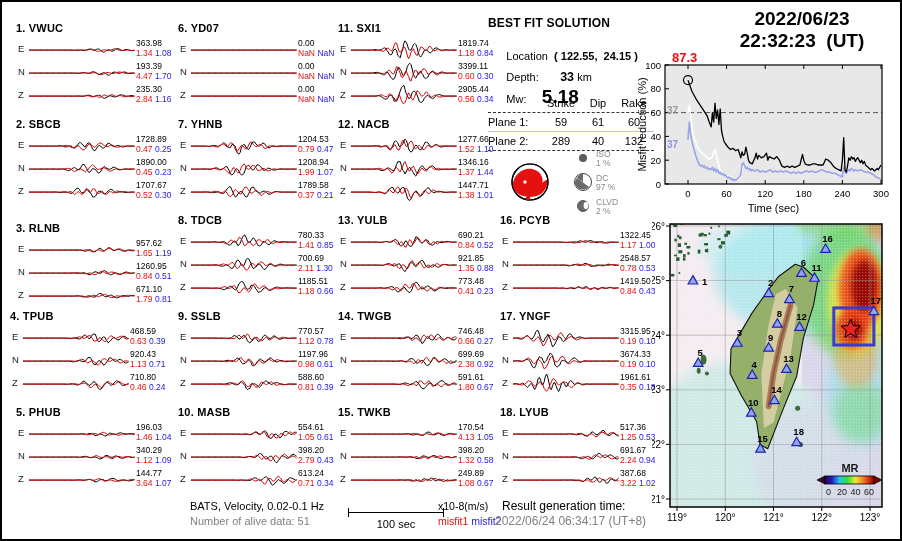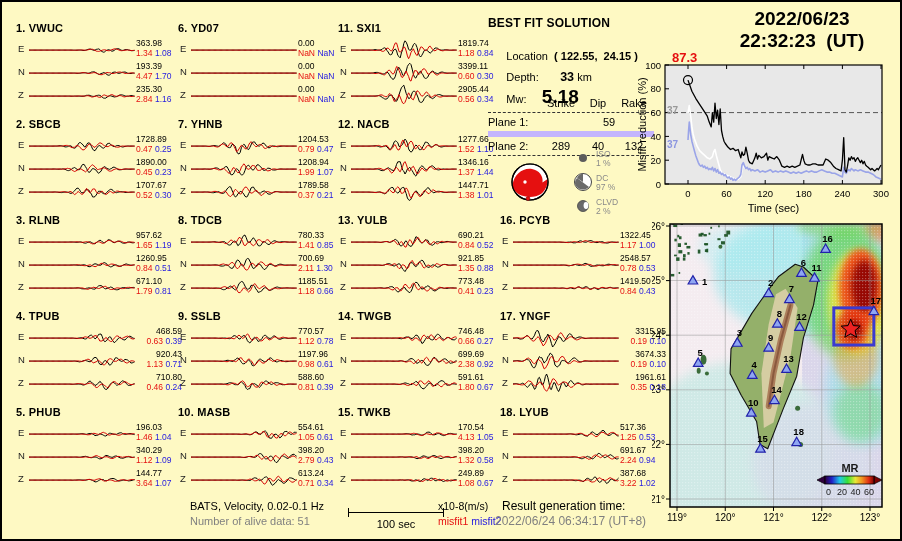--- a/index.html
+++ b/index.html
@@ -1,16 +1,16 @@
 <!DOCTYPE html>
 <html><head>
 <meta charset="utf-8">
 <style>
   html,body{margin:0;padding:0;background:#888;}
-  #root{position:relative;width:902px;height:541px;background:#fef9c3;border:2px solid #000;
+  #root{position:relative;width:902px;height:541px;background:#ffffff;border:2px solid #000;
         box-sizing:border-box;overflow:hidden;color:#000;
         font-family:"Liberation Sans","DejaVu Sans",sans-serif;}
   .abs{position:absolute;}
   .pre{white-space:pre;}
   
   .station{position:absolute;width:162px;height:96px;}
   .st-title{position:absolute;left:0;top:0;font-size:11px;font-weight:bold;letter-spacing:.2px;}
   .crow{position:absolute;left:0;width:162px;height:22px;}
   .clabel{position:absolute;left:2px;top:5px;font-size:9.5px;color:#222;}
   .wsvg{position:absolute;left:13px;top:0;}
@@ -21,21 +21,21 @@
   
   #bestfit{left:486px;top:14px;width:172px;height:202px;}
   .bf-title{font-size:12px;font-weight:bold;letter-spacing:.2px;}
   .bf-row{position:absolute;left:0;font-size:11px;white-space:pre;}
   .bf-val{font-weight:bold;}
   .bft{position:absolute;left:0;top:78px;width:166px;font-size:11px;}
   .bft-row{display:grid;grid-template-columns:52px 42px 32px 40px;align-items:center;height:18px;}
   .bft-row span{text-align:center;}
   .bft-row span:first-child{text-align:left;}
   .dash-b{border-bottom:1px dashed #333;}
-  .solid-b{border-bottom:6px solid #c4b5fd;gap:48px;}
+  .solid-b{border-bottom:1px solid #c4b5fd;}
   .legend-row{position:absolute;left:84px;width:88px;height:24px;}
   .legend-txt{position:absolute;left:24px;top:0;font-size:8.5px;line-height:9px;color:#8a8a8a;white-space:pre;}
   
   #hdr{left:702px;top:6px;width:196px;text-align:center;font-weight:bold;font-size:19px;line-height:22px;}
   
   .f11{font-size:11px;}
   .gray{color:#808080;}
 </style>
 </head>
 <body>
@@ -108,21 +108,21 @@
           <svg width="106" height="22" class="wsvg">
             <polyline points="0.0,12.1 1.2,12.1 2.4,12.1 3.6,12.1 4.8,12.1 6.0,12.1 7.2,12.1 8.4,12.1 9.6,12.1 10.8,12.1 12.0,12.1 13.2,12.1 14.4,12.1 15.6,12.1 16.8,12.1 18.0,12.1 19.2,12.1 20.4,12.1 21.6,12.1 22.8,12.1 24.0,12.1 25.2,12.0 26.4,12.0 27.6,12.1 28.8,12.2 30.0,12.4 31.2,12.5 32.4,12.6 33.6,12.5 34.8,12.2 36.0,12.0 37.2,12.0 38.4,12.2 39.6,12.5 40.8,13.1 42.0,13.4 43.2,12.9 44.4,11.9 45.6,10.8 46.8,9.2 48.0,8.2 49.2,8.2 50.4,9.5 51.6,11.7 52.8,12.8 54.0,12.7 55.2,12.4 56.4,11.3 57.6,9.3 58.8,9.9 60.0,10.2 61.2,12.5 62.4,14.1 63.6,16.9 64.8,17.0 66.0,16.6 67.2,15.0 68.4,13.0 69.6,11.2 70.8,11.3 72.0,11.3 73.2,12.9 74.4,13.6 75.6,13.8 76.8,13.4 78.0,12.2 79.2,10.9 80.4,10.0 81.6,9.3 82.8,9.5 84.0,10.4 85.2,11.8 86.4,12.5 87.6,12.7 88.8,12.2 90.0,12.0 91.2,11.8 92.4,11.6 93.6,11.8 94.8,12.0 96.0,12.4 97.2,12.5 98.4,12.5 99.6,12.4 100.8,12.2 102.0,12.1 103.2,12.1 104.4,12.1 105.6,12.1 " fill="none" stroke="#000" stroke-width="1"></polyline>
             <polyline points="0.0,12.1 1.2,12.1 2.4,12.1 3.6,12.1 4.8,12.1 6.0,12.1 7.2,12.1 8.4,12.1 9.6,12.1 10.8,12.1 12.0,12.1 13.2,12.1 14.4,12.1 15.6,12.1 16.8,12.1 18.0,12.1 19.2,12.1 20.4,12.1 21.6,12.1 22.8,12.1 24.0,12.1 25.2,12.0 26.4,12.0 27.6,12.1 28.8,12.1 30.0,12.1 31.2,12.0 32.4,11.8 33.6,11.6 34.8,11.7 36.0,12.0 37.2,12.3 38.4,12.4 39.6,12.1 40.8,11.5 42.0,11.7 43.2,12.5 44.4,13.5 45.6,14.6 46.8,13.9 48.0,12.5 49.2,11.5 50.4,12.4 51.6,13.4 52.8,14.3 54.0,14.0 55.2,11.6 56.4,10.0 57.6,8.4 58.8,10.0 60.0,12.0 61.2,12.7 62.4,11.3 63.6,9.1 64.8,8.9 66.0,9.2 67.2,11.7 68.4,13.1 69.6,13.5 70.8,13.1 72.0,11.5 73.2,11.2 74.4,12.3 75.6,13.7 76.8,14.5 78.0,13.9 79.2,13.0 80.4,11.7 81.6,11.5 82.8,12.2 84.0,13.1 85.2,12.8 86.4,12.0 87.6,11.1 88.8,11.1 90.0,11.3 91.2,11.8 92.4,12.2 93.6,12.1 94.8,11.9 96.0,11.7 97.2,11.8 98.4,12.0 99.6,12.2 100.8,12.2 102.0,12.2 103.2,12.1 104.4,12.1 105.6,12.1 " fill="none" stroke="#d40000" stroke-width="1"></polyline>
           </svg>
           <div class="nums">
             <div class="amp">1707.67</div>
             <div><span class="m1">0.52</span>&nbsp;<span class="m2">0.30</span></div>
           </div>
         </div>
       </div>
-      <div class="station" style="left: 14px; top: 212px;">
+      <div class="station" style="left: 14px; top: 220px;">
         <div class="st-title">3. RLNB</div>
         <div class="crow" style="top: 16px;">
           <span class="clabel">E</span>
           <svg width="106" height="22" class="wsvg">
             <polyline points="0.0,12.1 1.2,12.1 2.4,12.1 3.6,12.1 4.8,12.1 6.0,12.1 7.2,12.1 8.4,12.1 9.6,12.1 10.8,12.1 12.0,12.1 13.2,12.1 14.4,12.1 15.6,12.1 16.8,12.1 18.0,12.1 19.2,12.1 20.4,12.1 21.6,12.1 22.8,12.1 24.0,12.1 25.2,12.1 26.4,12.1 27.6,12.1 28.8,12.1 30.0,12.1 31.2,12.1 32.4,12.1 33.6,12.1 34.8,12.1 36.0,12.1 37.2,12.1 38.4,12.1 39.6,12.1 40.8,12.0 42.0,12.0 43.2,12.0 44.4,12.1 45.6,12.2 46.8,12.3 48.0,12.2 49.2,12.2 50.4,12.0 51.6,11.9 52.8,12.2 54.0,12.7 55.2,13.0 56.4,13.2 57.6,12.9 58.8,12.4 60.0,12.0 61.2,11.8 62.4,12.4 63.6,13.1 64.8,13.5 66.0,13.9 67.2,12.7 68.4,11.8 69.6,10.9 70.8,10.3 72.0,10.5 73.2,11.8 74.4,12.5 75.6,12.7 76.8,12.0 78.0,10.8 79.2,9.7 80.4,9.8 81.6,10.3 82.8,11.3 84.0,12.3 85.2,12.7 86.4,12.3 87.6,11.5 88.8,11.1 90.0,11.2 91.2,11.6 92.4,12.5 93.6,13.0 94.8,13.2 96.0,13.1 97.2,12.7 98.4,12.1 99.6,12.0 100.8,12.1 102.0,12.5 103.2,12.8 104.4,12.8 105.6,12.6 " fill="none" stroke="#000" stroke-width="1"></polyline>
             <polyline points="0.0,12.1 1.2,12.1 2.4,12.1 3.6,12.1 4.8,12.1 6.0,12.1 7.2,12.1 8.4,12.1 9.6,12.1 10.8,12.1 12.0,12.1 13.2,12.1 14.4,12.1 15.6,12.1 16.8,12.1 18.0,12.1 19.2,12.1 20.4,12.1 21.6,12.1 22.8,12.1 24.0,12.1 25.2,12.1 26.4,12.1 27.6,12.1 28.8,12.1 30.0,12.1 31.2,12.1 32.4,12.1 33.6,12.1 34.8,12.1 36.0,12.1 37.2,12.1 38.4,12.1 39.6,12.1 40.8,12.1 42.0,12.1 43.2,12.1 44.4,12.0 45.6,11.9 46.8,11.8 48.0,11.9 49.2,11.9 50.4,12.0 51.6,12.2 52.8,12.3 54.0,12.3 55.2,12.1 56.4,11.8 57.6,11.6 58.8,11.9 60.0,12.1 61.2,12.9 62.4,13.5 63.6,13.9 64.8,13.8 66.0,13.0 67.2,12.5 68.4,12.0 69.6,11.8 70.8,12.0 72.0,12.6 73.2,13.3 74.4,13.3 75.6,12.7 76.8,11.9 78.0,11.0 79.2,10.5 80.4,10.5 81.6,10.8 82.8,11.2 84.0,11.9 85.2,12.3 86.4,12.1 87.6,11.8 88.8,11.5 90.0,11.1 91.2,11.1 92.4,11.4 93.6,11.9 94.8,12.5 96.0,12.7 97.2,12.9 98.4,12.6 99.6,12.3 100.8,12.0 102.0,12.0 103.2,12.1 104.4,12.2 105.6,12.4 " fill="none" stroke="#d40000" stroke-width="1"></polyline>
           </svg>
           <div class="nums">
             <div class="amp">957.62</div>
             <div><span class="m1">1.65</span>&nbsp;<span class="m2">1.19</span></div>
@@ -144,21 +144,21 @@
           <svg width="106" height="22" class="wsvg">
             <polyline points="0.0,12.1 1.2,12.1 2.4,12.1 3.6,12.1 4.8,12.1 6.0,12.1 7.2,12.1 8.4,12.1 9.6,12.1 10.8,12.1 12.0,12.1 13.2,12.1 14.4,12.1 15.6,12.1 16.8,12.1 18.0,12.1 19.2,12.1 20.4,12.1 21.6,12.1 22.8,12.1 24.0,12.1 25.2,12.1 26.4,12.1 27.6,12.1 28.8,12.1 30.0,12.1 31.2,12.1 32.4,12.1 33.6,12.1 34.8,12.1 36.0,12.1 37.2,12.1 38.4,12.1 39.6,12.1 40.8,12.1 42.0,12.1 43.2,12.1 44.4,12.1 45.6,12.0 46.8,12.0 48.0,11.9 49.2,11.9 50.4,12.1 51.6,12.4 52.8,12.8 54.0,12.8 55.2,12.9 56.4,12.7 57.6,12.2 58.8,12.1 60.0,11.8 61.2,12.1 62.4,12.4 63.6,12.9 64.8,13.1 66.0,13.1 67.2,12.0 68.4,11.0 69.6,9.9 70.8,9.6 72.0,9.7 73.2,10.1 74.4,11.6 75.6,12.5 76.8,12.9 78.0,12.4 79.2,11.9 80.4,11.6 81.6,11.0 82.8,11.4 84.0,12.1 85.2,13.1 86.4,13.6 87.6,13.8 88.8,13.7 90.0,13.2 91.2,12.5 92.4,12.0 93.6,11.5 94.8,11.7 96.0,11.7 97.2,12.2 98.4,12.3 99.6,12.4 100.8,12.0 102.0,11.7 103.2,11.5 104.4,11.4 105.6,11.5 " fill="none" stroke="#000" stroke-width="1"></polyline>
             <polyline points="0.0,12.1 1.2,12.1 2.4,12.1 3.6,12.1 4.8,12.1 6.0,12.1 7.2,12.1 8.4,12.1 9.6,12.1 10.8,12.1 12.0,12.1 13.2,12.1 14.4,12.1 15.6,12.1 16.8,12.1 18.0,12.1 19.2,12.1 20.4,12.1 21.6,12.1 22.8,12.1 24.0,12.1 25.2,12.1 26.4,12.1 27.6,12.1 28.8,12.1 30.0,12.1 31.2,12.1 32.4,12.1 33.6,12.1 34.8,12.1 36.0,12.1 37.2,12.1 38.4,12.1 39.6,12.1 40.8,12.0 42.0,12.1 43.2,12.1 44.4,12.1 45.6,12.1 46.8,12.1 48.0,12.0 49.2,11.9 50.4,11.9 51.6,11.9 52.8,11.9 54.0,12.1 55.2,12.5 56.4,12.9 57.6,13.2 58.8,13.3 60.0,12.9 61.2,12.3 62.4,11.9 63.6,11.6 64.8,11.2 66.0,11.7 67.2,11.8 68.4,12.3 69.6,12.5 70.8,12.3 72.0,11.5 73.2,11.2 74.4,10.7 75.6,10.4 76.8,10.4 78.0,11.5 79.2,12.2 80.4,13.0 81.6,13.5 82.8,13.4 84.0,13.3 85.2,12.9 86.4,12.4 87.6,11.9 88.8,11.9 90.0,12.1 91.2,12.2 92.4,12.6 93.6,12.6 94.8,12.5 96.0,12.2 97.2,11.7 98.4,11.4 99.6,11.4 100.8,11.3 102.0,11.7 103.2,11.9 104.4,12.1 105.6,12.2 " fill="none" stroke="#d40000" stroke-width="1"></polyline>
           </svg>
           <div class="nums">
             <div class="amp">671.10</div>
             <div><span class="m1">1.79</span>&nbsp;<span class="m2">0.81</span></div>
           </div>
         </div>
       </div>
-      <div class="station" style="left: 14px; top: 308px; text-align: right;">
+      <div class="station" style="left: 8px; top: 308px;">
         <div class="st-title">4. TPUB</div>
         <div class="crow" style="top: 16px;">
           <span class="clabel">E</span>
           <svg width="106" height="22" class="wsvg">
             <polyline points="0.0,12.1 1.2,12.1 2.4,12.1 3.6,12.1 4.8,12.1 6.0,12.1 7.2,12.1 8.4,12.1 9.6,12.1 10.8,12.1 12.0,12.1 13.2,12.1 14.4,12.1 15.6,12.1 16.8,12.1 18.0,12.1 19.2,12.1 20.4,12.1 21.6,12.1 22.8,12.1 24.0,12.1 25.2,12.1 26.4,12.1 27.6,12.1 28.8,12.1 30.0,12.1 31.2,12.1 32.4,12.1 33.6,12.1 34.8,12.1 36.0,12.1 37.2,12.1 38.4,12.1 39.6,12.1 40.8,12.1 42.0,12.1 43.2,12.1 44.4,12.2 45.6,12.4 46.8,12.5 48.0,12.5 49.2,12.2 50.4,11.9 51.6,11.7 52.8,11.8 54.0,12.3 55.2,12.8 56.4,13.0 57.6,12.7 58.8,11.3 60.0,10.2 61.2,9.4 62.4,9.1 63.6,10.2 64.8,11.4 66.0,12.9 67.2,12.1 68.4,10.5 69.6,8.4 70.8,8.2 72.0,8.0 73.2,10.4 74.4,14.0 75.6,15.6 76.8,15.3 78.0,14.1 79.2,12.0 80.4,10.8 81.6,11.1 82.8,13.5 84.0,15.0 85.2,16.7 86.4,15.8 87.6,14.6 88.8,12.8 90.0,11.9 91.2,11.3 92.4,12.3 93.6,13.4 94.8,13.8 96.0,14.0 97.2,12.6 98.4,11.6 99.6,10.5 100.8,10.2 102.0,10.6 103.2,11.6 104.4,12.2 105.6,12.4 " fill="none" stroke="#000" stroke-width="1"></polyline>
             <polyline points="0.0,12.1 1.2,12.1 2.4,12.1 3.6,12.1 4.8,12.1 6.0,12.1 7.2,12.1 8.4,12.1 9.6,12.1 10.8,12.1 12.0,12.1 13.2,12.1 14.4,12.1 15.6,12.1 16.8,12.1 18.0,12.1 19.2,12.1 20.4,12.1 21.6,12.1 22.8,12.1 24.0,12.1 25.2,12.1 26.4,12.1 27.6,12.1 28.8,12.1 30.0,12.1 31.2,12.1 32.4,12.1 33.6,12.1 34.8,12.1 36.0,12.1 37.2,12.1 38.4,12.1 39.6,12.2 40.8,12.2 42.0,12.2 43.2,12.1 44.4,12.1 45.6,12.1 46.8,12.1 48.0,12.3 49.2,12.3 50.4,12.5 51.6,12.5 52.8,12.2 54.0,11.7 55.2,11.1 56.4,10.8 57.6,11.1 58.8,11.3 60.0,12.1 61.2,12.3 62.4,11.9 63.6,11.4 64.8,9.9 66.0,9.9 67.2,9.4 68.4,11.4 69.6,12.6 70.8,15.0 72.0,15.0 73.2,15.0 74.4,13.7 75.6,13.0 76.8,11.4 78.0,12.4 79.2,13.4 80.4,14.8 81.6,15.4 82.8,15.5 84.0,13.7 85.2,12.2 86.4,11.0 87.6,10.0 88.8,10.0 90.0,10.7 91.2,12.0 92.4,12.6 93.6,12.2 94.8,11.6 96.0,11.0 97.2,10.5 98.4,10.1 99.6,10.8 100.8,11.4 102.0,12.4 103.2,12.9 104.4,13.0 105.6,12.6 " fill="none" stroke="#d40000" stroke-width="1"></polyline>
           </svg>
           <div class="nums">
             <div class="amp">468.59</div>
             <div><span class="m1">0.63</span>&nbsp;<span class="m2">0.39</span></div>
@@ -612,21 +612,21 @@
           <svg width="106" height="22" class="wsvg">
             <polyline points="0.0,12.1 1.2,12.1 2.4,12.1 3.6,12.1 4.8,12.1 6.0,12.1 7.2,12.1 8.4,12.1 9.6,12.1 10.8,12.1 12.0,12.1 13.2,12.1 14.4,12.1 15.6,12.1 16.8,12.1 18.0,12.1 19.2,12.1 20.4,12.1 21.6,12.1 22.8,12.1 24.0,12.1 25.2,12.1 26.4,12.1 27.6,12.1 28.8,12.1 30.0,12.1 31.2,12.1 32.4,12.1 33.6,12.1 34.8,12.1 36.0,12.1 37.2,12.1 38.4,12.1 39.6,12.1 40.8,12.0 42.0,12.0 43.2,12.1 44.4,12.1 45.6,12.2 46.8,12.2 48.0,12.1 49.2,12.0 50.4,12.1 51.6,12.3 52.8,12.5 54.0,12.7 55.2,12.5 56.4,12.1 57.6,11.9 58.8,12.2 60.0,12.6 61.2,12.7 62.4,12.6 63.6,11.7 64.8,11.1 66.0,10.9 67.2,11.4 68.4,12.0 69.6,12.1 70.8,11.7 72.0,10.9 73.2,10.7 74.4,11.1 75.6,12.1 76.8,13.0 78.0,13.0 79.2,12.5 80.4,11.9 81.6,11.8 82.8,12.4 84.0,13.1 85.2,13.5 86.4,12.9 87.6,12.2 88.8,11.8 90.0,11.9 91.2,12.3 92.4,12.4 93.6,12.3 94.8,12.0 96.0,11.5 97.2,11.3 98.4,11.6 99.6,12.0 100.8,12.1 102.0,12.0 103.2,11.9 104.4,11.8 105.6,11.9 " fill="none" stroke="#000" stroke-width="1"></polyline>
             <polyline points="0.0,12.1 1.2,12.1 2.4,12.1 3.6,12.1 4.8,12.1 6.0,12.1 7.2,12.1 8.4,12.1 9.6,12.1 10.8,12.1 12.0,12.1 13.2,12.1 14.4,12.1 15.6,12.1 16.8,12.1 18.0,12.1 19.2,12.1 20.4,12.1 21.6,12.1 22.8,12.1 24.0,12.1 25.2,12.1 26.4,12.1 27.6,12.1 28.8,12.1 30.0,12.1 31.2,12.1 32.4,12.1 33.6,12.1 34.8,12.1 36.0,12.1 37.2,12.1 38.4,12.1 39.6,12.1 40.8,12.1 42.0,12.1 43.2,12.1 44.4,12.2 45.6,12.2 46.8,12.2 48.0,12.2 49.2,12.1 50.4,12.1 51.6,12.2 52.8,12.3 54.0,12.4 55.2,12.2 56.4,11.9 57.6,11.6 58.8,11.6 60.0,11.8 61.2,12.2 62.4,12.0 63.6,11.7 64.8,11.1 66.0,10.9 67.2,11.6 68.4,12.2 69.6,12.6 70.8,12.6 72.0,12.0 73.2,11.9 74.4,12.0 75.6,12.6 76.8,13.4 78.0,13.3 79.2,12.8 80.4,12.3 81.6,11.7 82.8,12.1 84.0,12.3 85.2,12.6 86.4,12.4 87.6,11.9 88.8,11.4 90.0,11.4 91.2,11.6 92.4,12.1 93.6,12.2 94.8,12.0 96.0,11.7 97.2,11.7 98.4,11.8 99.6,12.1 100.8,12.3 102.0,12.4 103.2,12.3 104.4,12.1 105.6,12.0 " fill="none" stroke="#d40000" stroke-width="1"></polyline>
           </svg>
           <div class="nums">
             <div class="amp">1419.50</div>
             <div><span class="m1">0.84</span>&nbsp;<span class="m2">0.43</span></div>
           </div>
         </div>
       </div>
-      <div class="station" style="left: 498px; top: 308px; text-align: right;">
+      <div class="station" style="left: 498px; top: 308px;">
         <div class="st-title">17. YNGF</div>
         <div class="crow" style="top: 16px;">
           <span class="clabel">E</span>
           <svg width="106" height="22" class="wsvg">
             <polyline points="0.0,12.2 1.2,12.1 2.4,12.1 3.6,12.0 4.8,12.2 6.0,12.7 7.2,13.1 8.4,13.0 9.6,12.8 10.8,12.2 12.0,11.0 13.2,9.8 14.4,9.6 15.6,10.6 16.8,11.9 18.0,12.8 19.2,13.0 20.4,11.2 21.6,9.2 22.8,5.7 24.0,4.5 25.2,4.9 26.4,8.2 27.6,12.5 28.8,14.3 30.0,15.9 31.2,14.8 32.4,11.6 33.6,11.1 34.8,8.1 36.0,10.3 37.2,13.1 38.4,17.4 39.6,21.0 40.8,19.5 42.0,17.9 43.2,15.1 44.4,13.1 45.6,10.4 46.8,11.3 48.0,11.9 49.2,14.5 50.4,15.4 51.6,15.0 52.8,12.8 54.0,11.1 55.2,8.9 56.4,7.8 57.6,8.0 58.8,9.4 60.0,11.4 61.2,11.9 62.4,12.4 63.6,11.9 64.8,11.4 66.0,11.0 67.2,11.0 68.4,11.2 69.6,11.7 70.8,12.2 72.0,12.5 73.2,12.5 74.4,12.3 75.6,12.2 76.8,12.1 78.0,12.1 79.2,12.1 80.4,12.1 81.6,12.1 82.8,12.1 84.0,12.1 85.2,12.1 86.4,12.1 87.6,12.1 88.8,12.1 90.0,12.1 91.2,12.1 92.4,12.1 93.6,12.1 94.8,12.1 96.0,12.1 97.2,12.1 98.4,12.1 99.6,12.1 100.8,12.1 102.0,12.1 103.2,12.1 104.4,12.1 105.6,12.1 " fill="none" stroke="#000" stroke-width="1"></polyline>
             <polyline points="0.0,12.1 1.2,12.0 2.4,11.8 3.6,11.8 4.8,11.7 6.0,11.9 7.2,12.2 8.4,12.2 9.6,12.0 10.8,11.5 12.0,11.0 13.2,10.1 14.4,10.1 15.6,10.3 16.8,11.9 18.0,13.5 19.2,14.7 20.4,15.1 21.6,14.6 22.8,12.9 24.0,11.6 25.2,10.7 26.4,12.2 27.6,15.1 28.8,17.0 30.0,19.8 31.2,19.0 32.4,17.3 33.6,14.6 34.8,11.8 36.0,9.8 37.2,9.4 38.4,10.4 39.6,11.7 40.8,14.1 42.0,13.9 43.2,12.7 44.4,11.0 45.6,8.7 46.8,7.6 48.0,6.6 49.2,8.2 50.4,10.3 51.6,11.8 52.8,13.3 54.0,13.0 55.2,12.1 56.4,11.1 57.6,10.8 58.8,10.8 60.0,11.5 61.2,12.9 62.4,13.5 63.6,13.9 64.8,13.7 66.0,13.1 67.2,12.7 68.4,12.1 69.6,12.0 70.8,12.0 72.0,12.2 73.2,12.2 74.4,12.2 75.6,12.2 76.8,12.2 78.0,12.1 79.2,12.1 80.4,12.1 81.6,12.1 82.8,12.1 84.0,12.1 85.2,12.1 86.4,12.1 87.6,12.1 88.8,12.1 90.0,12.1 91.2,12.1 92.4,12.1 93.6,12.1 94.8,12.1 96.0,12.1 97.2,12.1 98.4,12.1 99.6,12.1 100.8,12.1 102.0,12.1 103.2,12.1 104.4,12.1 105.6,12.1 " fill="none" stroke="#d40000" stroke-width="1"></polyline>
           </svg>
           <div class="nums">
             <div class="amp">3315.95</div>
             <div><span class="m1">0.19</span>&nbsp;<span class="m2">0.10</span></div>

